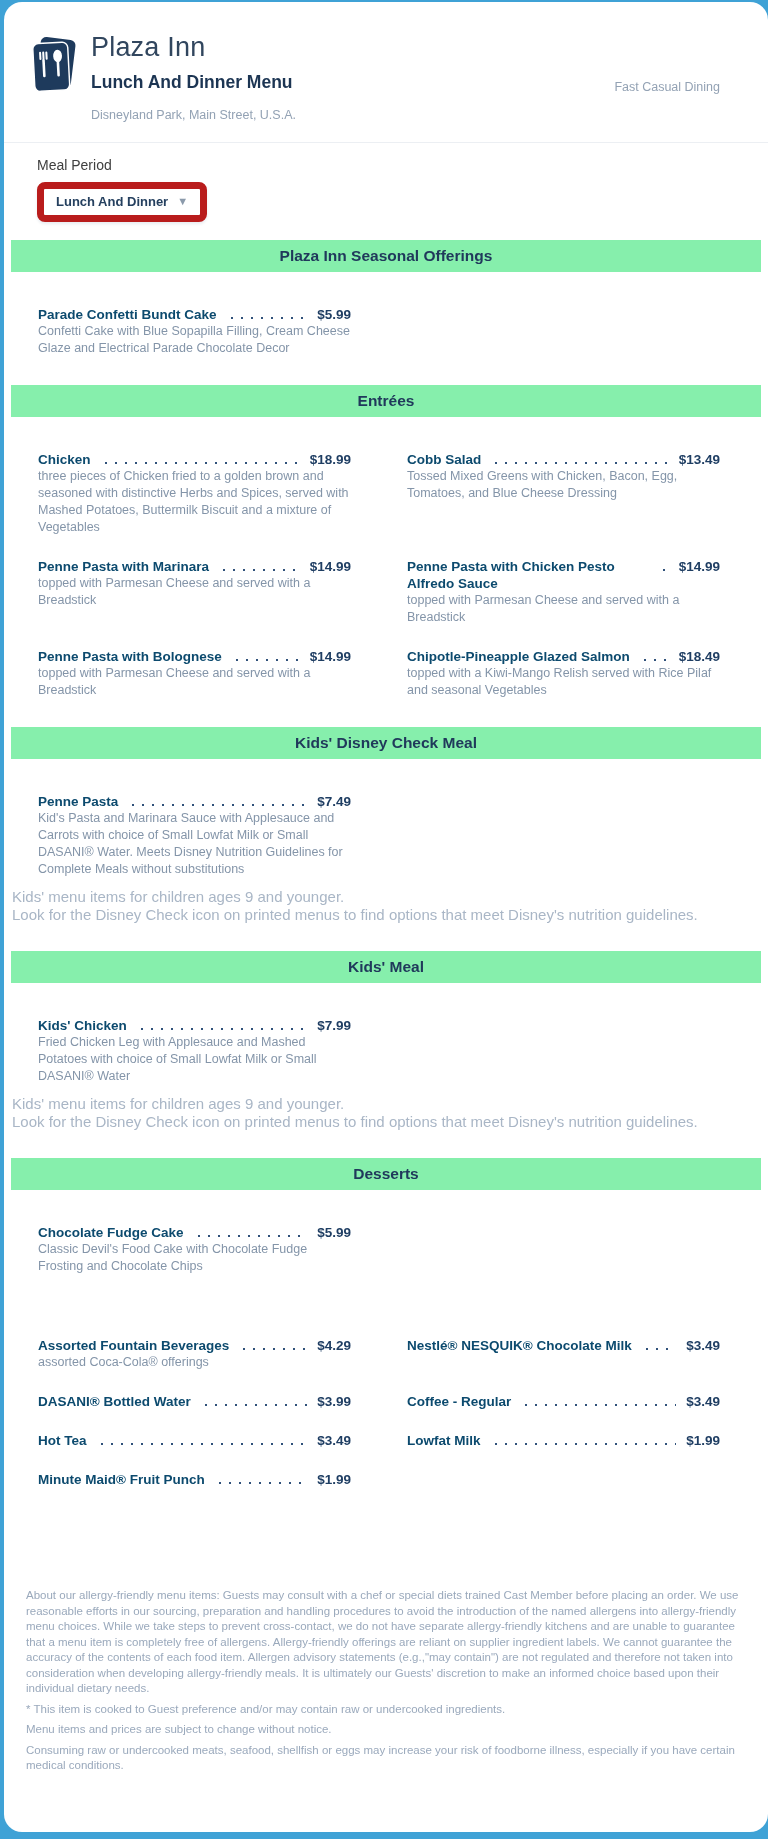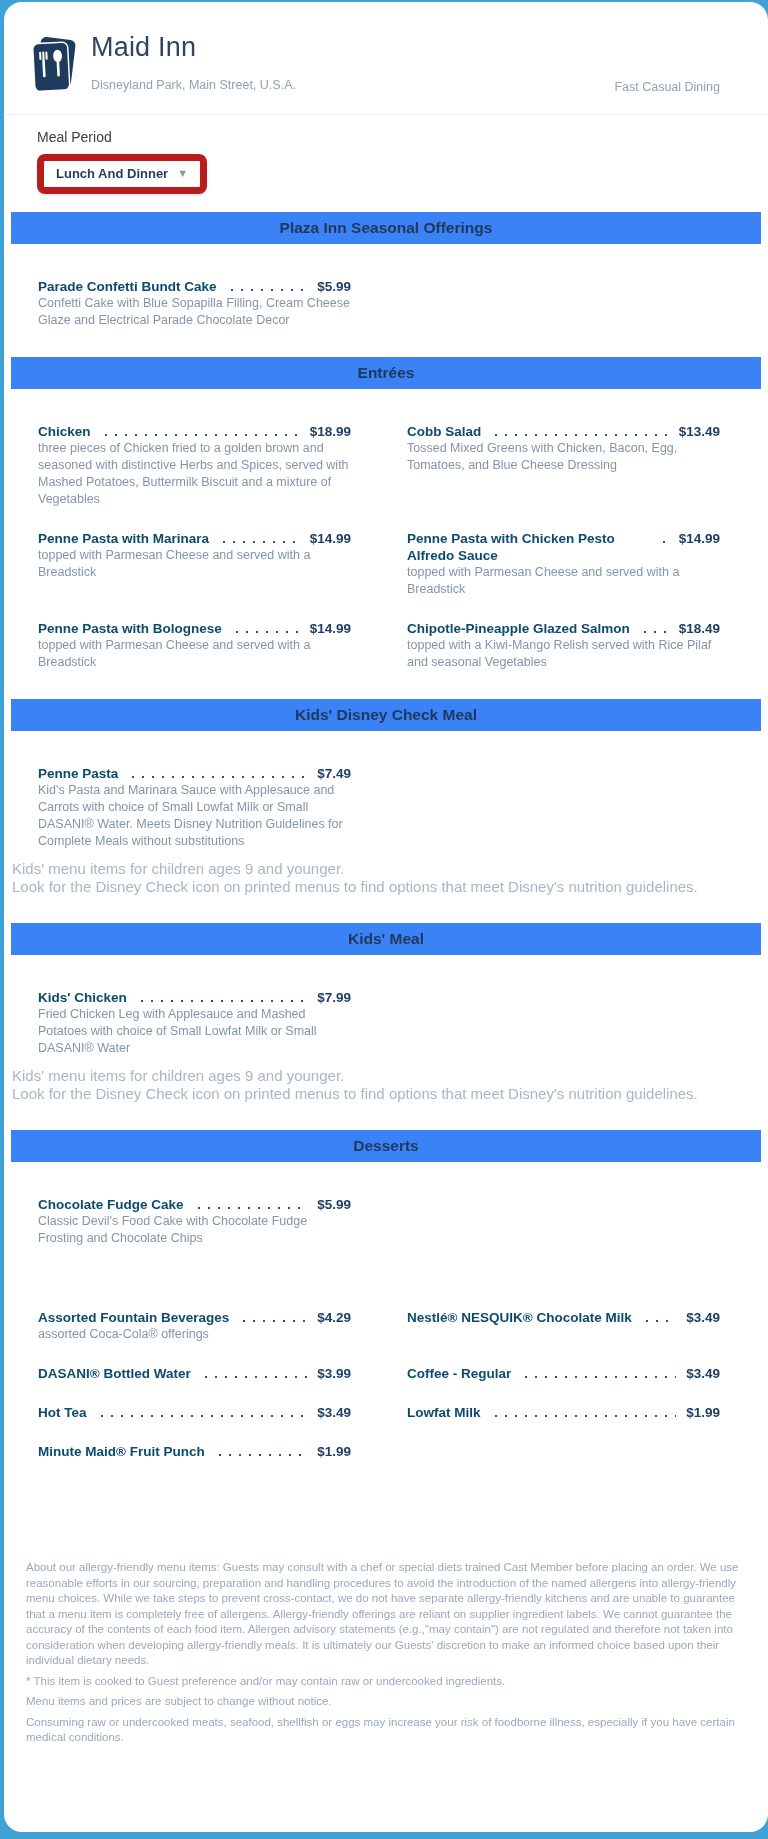--- a/index.html
+++ b/index.html
@@ -29,21 +29,21 @@
     margin-top:9px; display:inline-flex; align-items:center; gap:9px;
     background:#fff; border:7px solid #b91c1c; border-radius:8px;
     padding:5px 12px 6px 12px; font-size:13px; font-weight:600; color:#25405f;
     box-shadow:0 2px 3px rgba(40,70,110,.10); cursor:pointer;
     font-family:inherit;
   }
   .mp-caret { font-size:11px; color:#8b9aab; line-height:1; }
   
   .sections { margin-top:18px; }
   .section-band {
-    margin:0 7px; height:32px; background:#3b82f6; border-radius:0;
+    margin:0 7px; height:32px; background:#86efac; border-radius:0;
     display:flex; align-items:center; justify-content:center;
   }
   .section-title { font-size:15.5px; font-weight:700; color:#20395b; }
   .items-grid {
     margin:34px 48px 0 34px;
     display:grid; grid-template-columns:1fr 1fr;
     column-gap:56px; row-gap:22px;
   }
   .item-head { display:flex; align-items:flex-start; }
   .item-name { font-size:13.5px; font-weight:700; color:#0c4a6e; line-height:17px; padding-right:8px; }
@@ -74,21 +74,22 @@
           <rect x="12.6" y="24" width="2.8" height="20" rx="1.4"></rect>
           <rect x="9.6" y="16" width="2.2" height="9" rx="1.1"></rect>
           <rect x="13" y="16" width="2.2" height="9" rx="1.1"></rect>
           <rect x="16.4" y="16" width="2.2" height="9" rx="1.1"></rect>
           <ellipse cx="29.5" cy="21.5" rx="4.8" ry="6.8"></ellipse>
           <rect x="28.1" y="26" width="2.8" height="18" rx="1.4"></rect>
         </g>
       </svg>
     </span>
     <span class="title-col">
-      <div class="restaurant-name">Maid Inn</div>
+      <div class="restaurant-name">Plaza Inn</div>
+      <div class="menu-title">Lunch And Dinner Menu</div>
       <div class="location">Disneyland Park, Main Street, U.S.A.</div>
     </span>
     <span class="dining-type">Fast Casual Dining</span>
   </div>
 
   <div class="divider"></div>
 
   <div class="meal-period">
     <div class="mp-label">Meal Period</div>
     <button class="mp-button">

